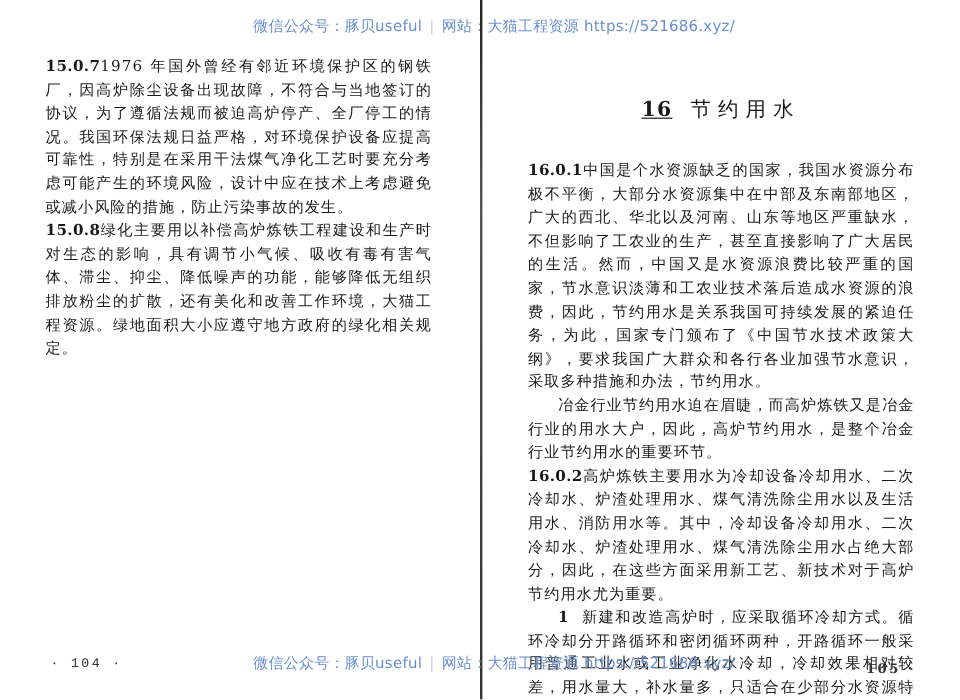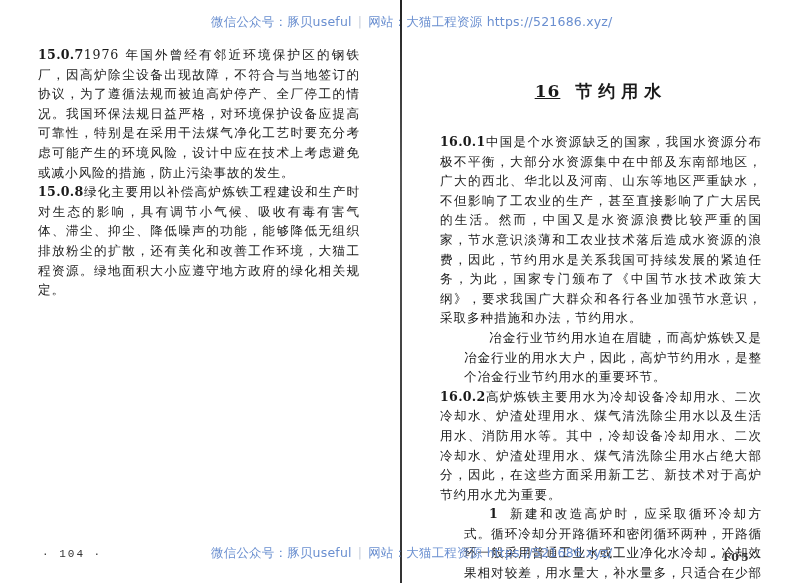--- a/index.html
+++ b/index.html
@@ -8,27 +8,27 @@
   .page { position: absolute; top: 0; height: 583px; }
   .page.left { left: 0; width: 400px; }
   .page.right { left: 402px; width: 398px; }
   .divider { position: absolute; left: 400px; top: 0; width: 2px; height: 583px;
              background: linear-gradient(#222 0%, #555 30%, #444 60%, #333 100%); }
   .text { position: absolute; font-size: 12.6px; line-height: 19.6px; letter-spacing: 0.9px;
           text-align: justify; }
   .left .text { left: 38px; top: 45px; width: 322px; }
   .right .text { left: 38px; top: 132px; width: 322px; }
   .para { margin: 0; }
-  .para.indent { text-indent: 25px; margin-left: 24px; }
+  .para.indent { text-indent: 25px; }
   .secnum { font-weight: bold; font-family: "DejaVu Serif", serif; letter-spacing: 0.3px; }
   .itemnum { font-weight: bold; margin-right: 10px; }
   .chapter { position: absolute; left: 0; top: 80px; width: 398px; text-align: center;
              font-size: 17px; font-weight: bold; letter-spacing: 1px; }
   .chapter .num { margin-right: 15px; text-decoration: underline; }
-  .chapter .title { letter-spacing: 6px; font-weight: bold; }
+  .chapter .title { letter-spacing: 6px; font-weight: normal; }
   .pagenum { position: absolute; font-size: 11px; color: #333; letter-spacing: 2px; }
   .left .pagenum { left: 42px; top: 548px; font-family: Liberation Mono, monospace; }
   .right .pagenum { left: 308px; top: 551px; font-weight: bold; }
   .watermark { position: absolute; font-family: "DejaVu Sans", sans-serif; font-size: 12.5px;
                color: #6a8fd0; white-space: nowrap; letter-spacing: 0.2px; }
   .watermark .sep { color: #c8cfdc; margin: 0 6px; }
   .wm-top { left: 211px; top: 14px; }
   .wm-bottom { left: 211px; top: 545px; }
 </style>
 </head>

